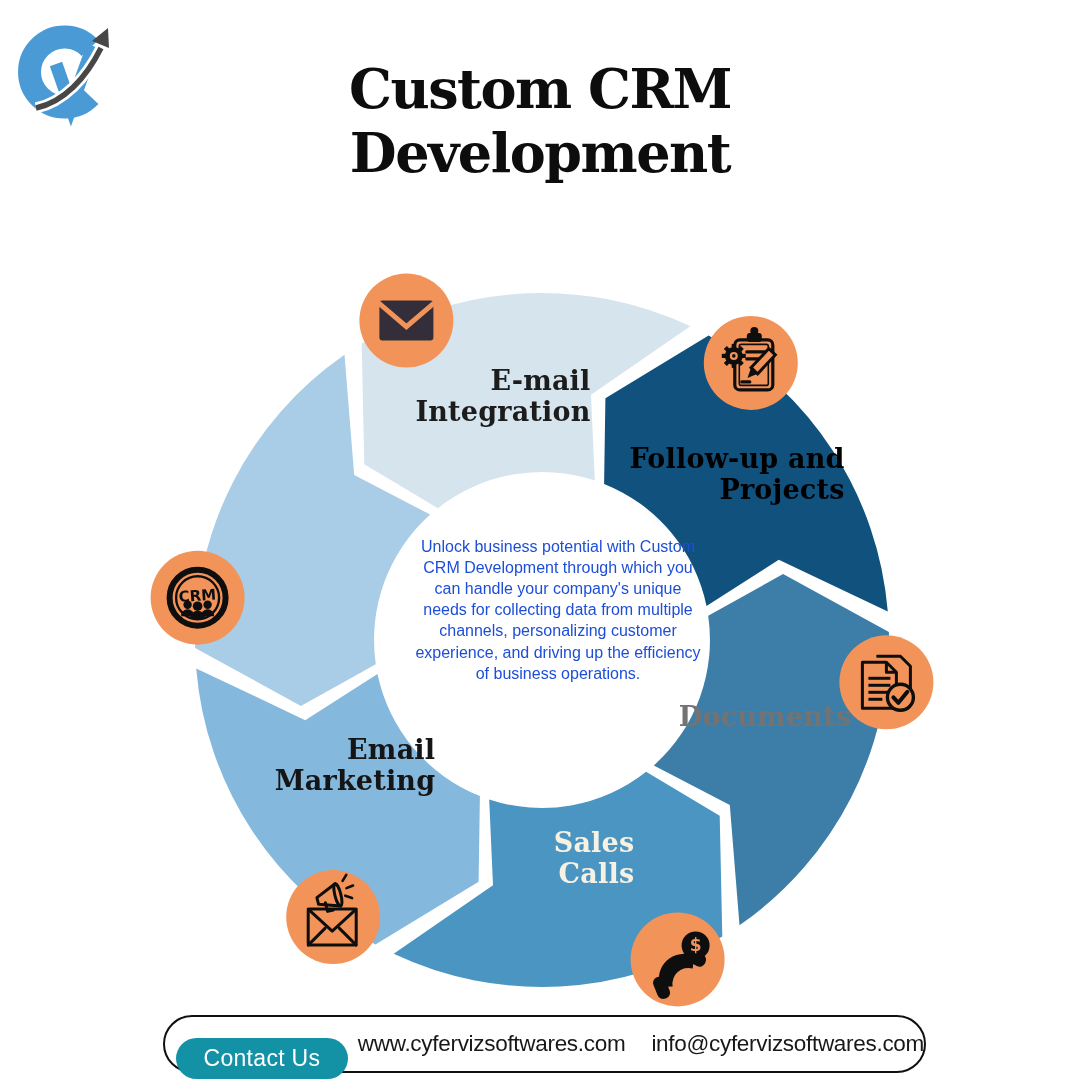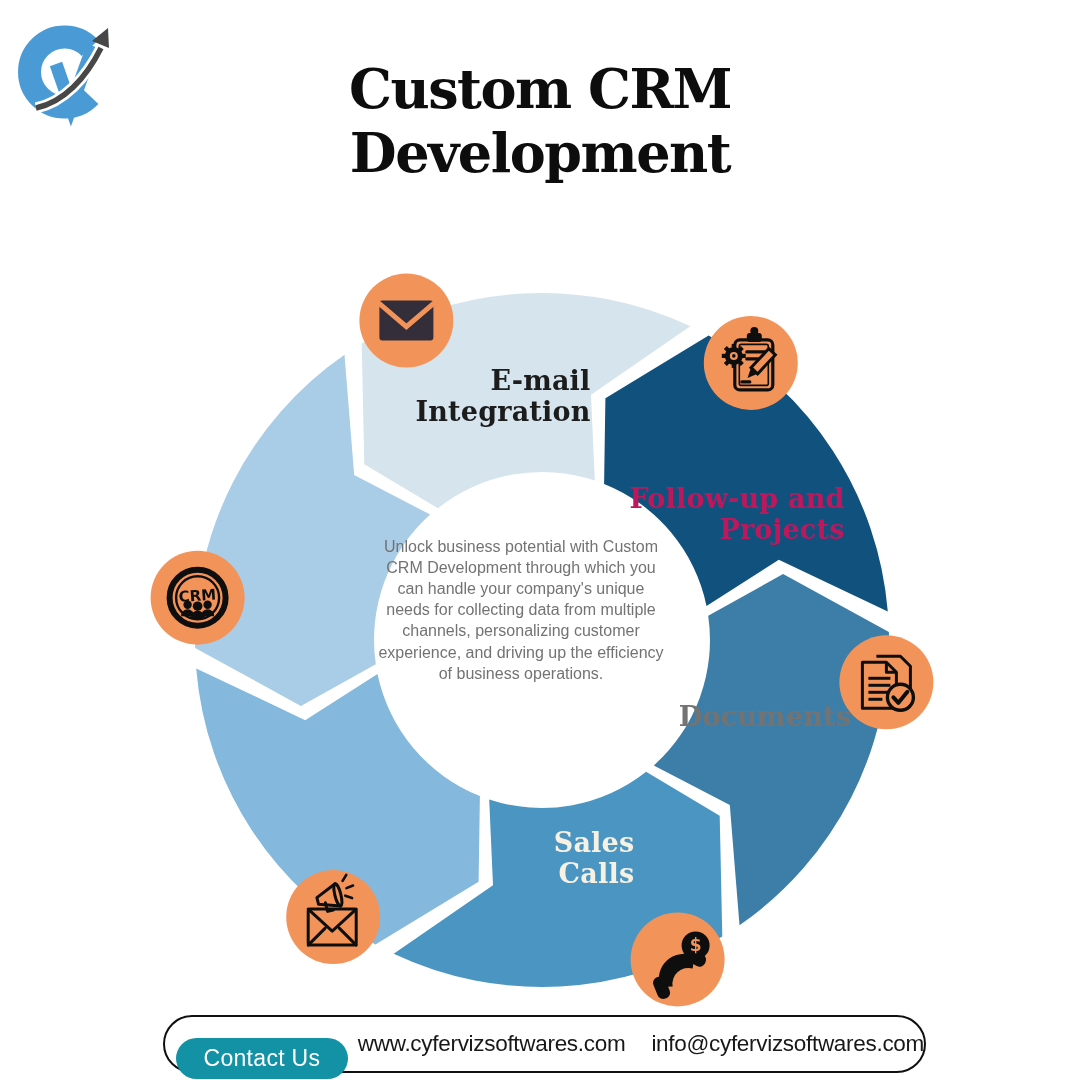--- a/index.html
+++ b/index.html
@@ -11,22 +11,22 @@
   .title{position:absolute;left:240px;top:58px;width:600px;text-align:center;
          font-family:"DejaVu Serif","Liberation Serif",serif;font-weight:700;
          font-size:54px;line-height:1.18;letter-spacing:-1.5px;color:#0d0d0d;}
 
   
   .wheel-svg{position:absolute;left:0;top:0;width:1080px;height:1080px;}
   .seg-label{position:absolute;transform:translate(-50%,-50%);text-align:right;
              font-family:"DejaVu Serif","Liberation Serif",serif;font-weight:600;
              font-size:27px;line-height:1.15;letter-spacing:.2px;white-space:nowrap;}
   .seg-label span{display:block;}
-  .center-text{position:absolute;left:377px;top:536px;width:288px;text-align:center;
-               font-size:16px;line-height:1.32;color:#737373;}
+  .center-text{position:absolute;left:414px;top:536px;width:288px;text-align:center;
+               font-size:16px;line-height:1.32;color:#1d4ed8;}
 
   
   .footer-bar{position:absolute;left:163px;top:1015px;width:748px;height:54px;
               background:#ffffff;border:2.5px solid #101010;border-radius:30px;
               display:flex;align-items:center;padding-left:11px;box-sizing:content-box;}
   .contact-btn{background:#1392A6;color:#ffffff;font-size:23px;letter-spacing:.3px;
                padding:7px 0;width:184px;text-align:center;border-radius:22px;cursor:pointer;}
   .footer-links{display:flex;gap:26px;margin-left:10px;font-size:22.5px;color:#181818;
                 letter-spacing:-0.3px;}
 </style>
@@ -151,30 +151,34 @@
    </g>
           </g>
         </g>
       </g>
   </svg>
 
   <div class="seg-label" id="lbl-0" style="left: 503px; top: 396px; color: rgb(28, 28, 28);">
     <span>E-mail</span>
     <span>Integration</span>
   </div>
-  <div class="seg-label" id="lbl-1" style="left: 737px; top: 474px; color: #be185d; margin-top: 40px;">
+  <div class="seg-label" id="lbl-1" style="left: 737px; top: 474px; color: #000000;">
     <span>Follow-up and</span>
     <span>Projects</span>
   </div>
   <div class="seg-label" id="lbl-2" style="left: 765px; top: 717px; color: #737373;">
     <span>Documents</span>
   </div>
   <div class="seg-label" id="lbl-3" style="left: 594px; top: 858px; color: rgb(247, 241, 227);">
     <span>Sales</span>
     <span>Calls</span>
+  </div>
+  <div class="seg-label" id="lbl-4" style="left: 355px; top: 765px; color: rgb(21, 21, 21);">
+    <span>Email</span>
+    <span>Marketing</span>
   </div>
   <div class="seg-label" id="lbl-5" style="left: 322px; top: 531px; color: rgb(21, 21, 21);">
   </div>
 
   <div class="center-text">Unlock business potential with Custom CRM Development through which you can handle your company's unique needs for collecting data from multiple channels, personalizing customer experience, and driving up the efficiency of business operations.</div>
 
   <div class="footer-bar">
     <div class="contact-btn" style="background: rgb(19, 146, 166); margin-top: 28px;">Contact Us</div>
     <div class="footer-links">
       <span>www.cyfervizsoftwares.com</span>

